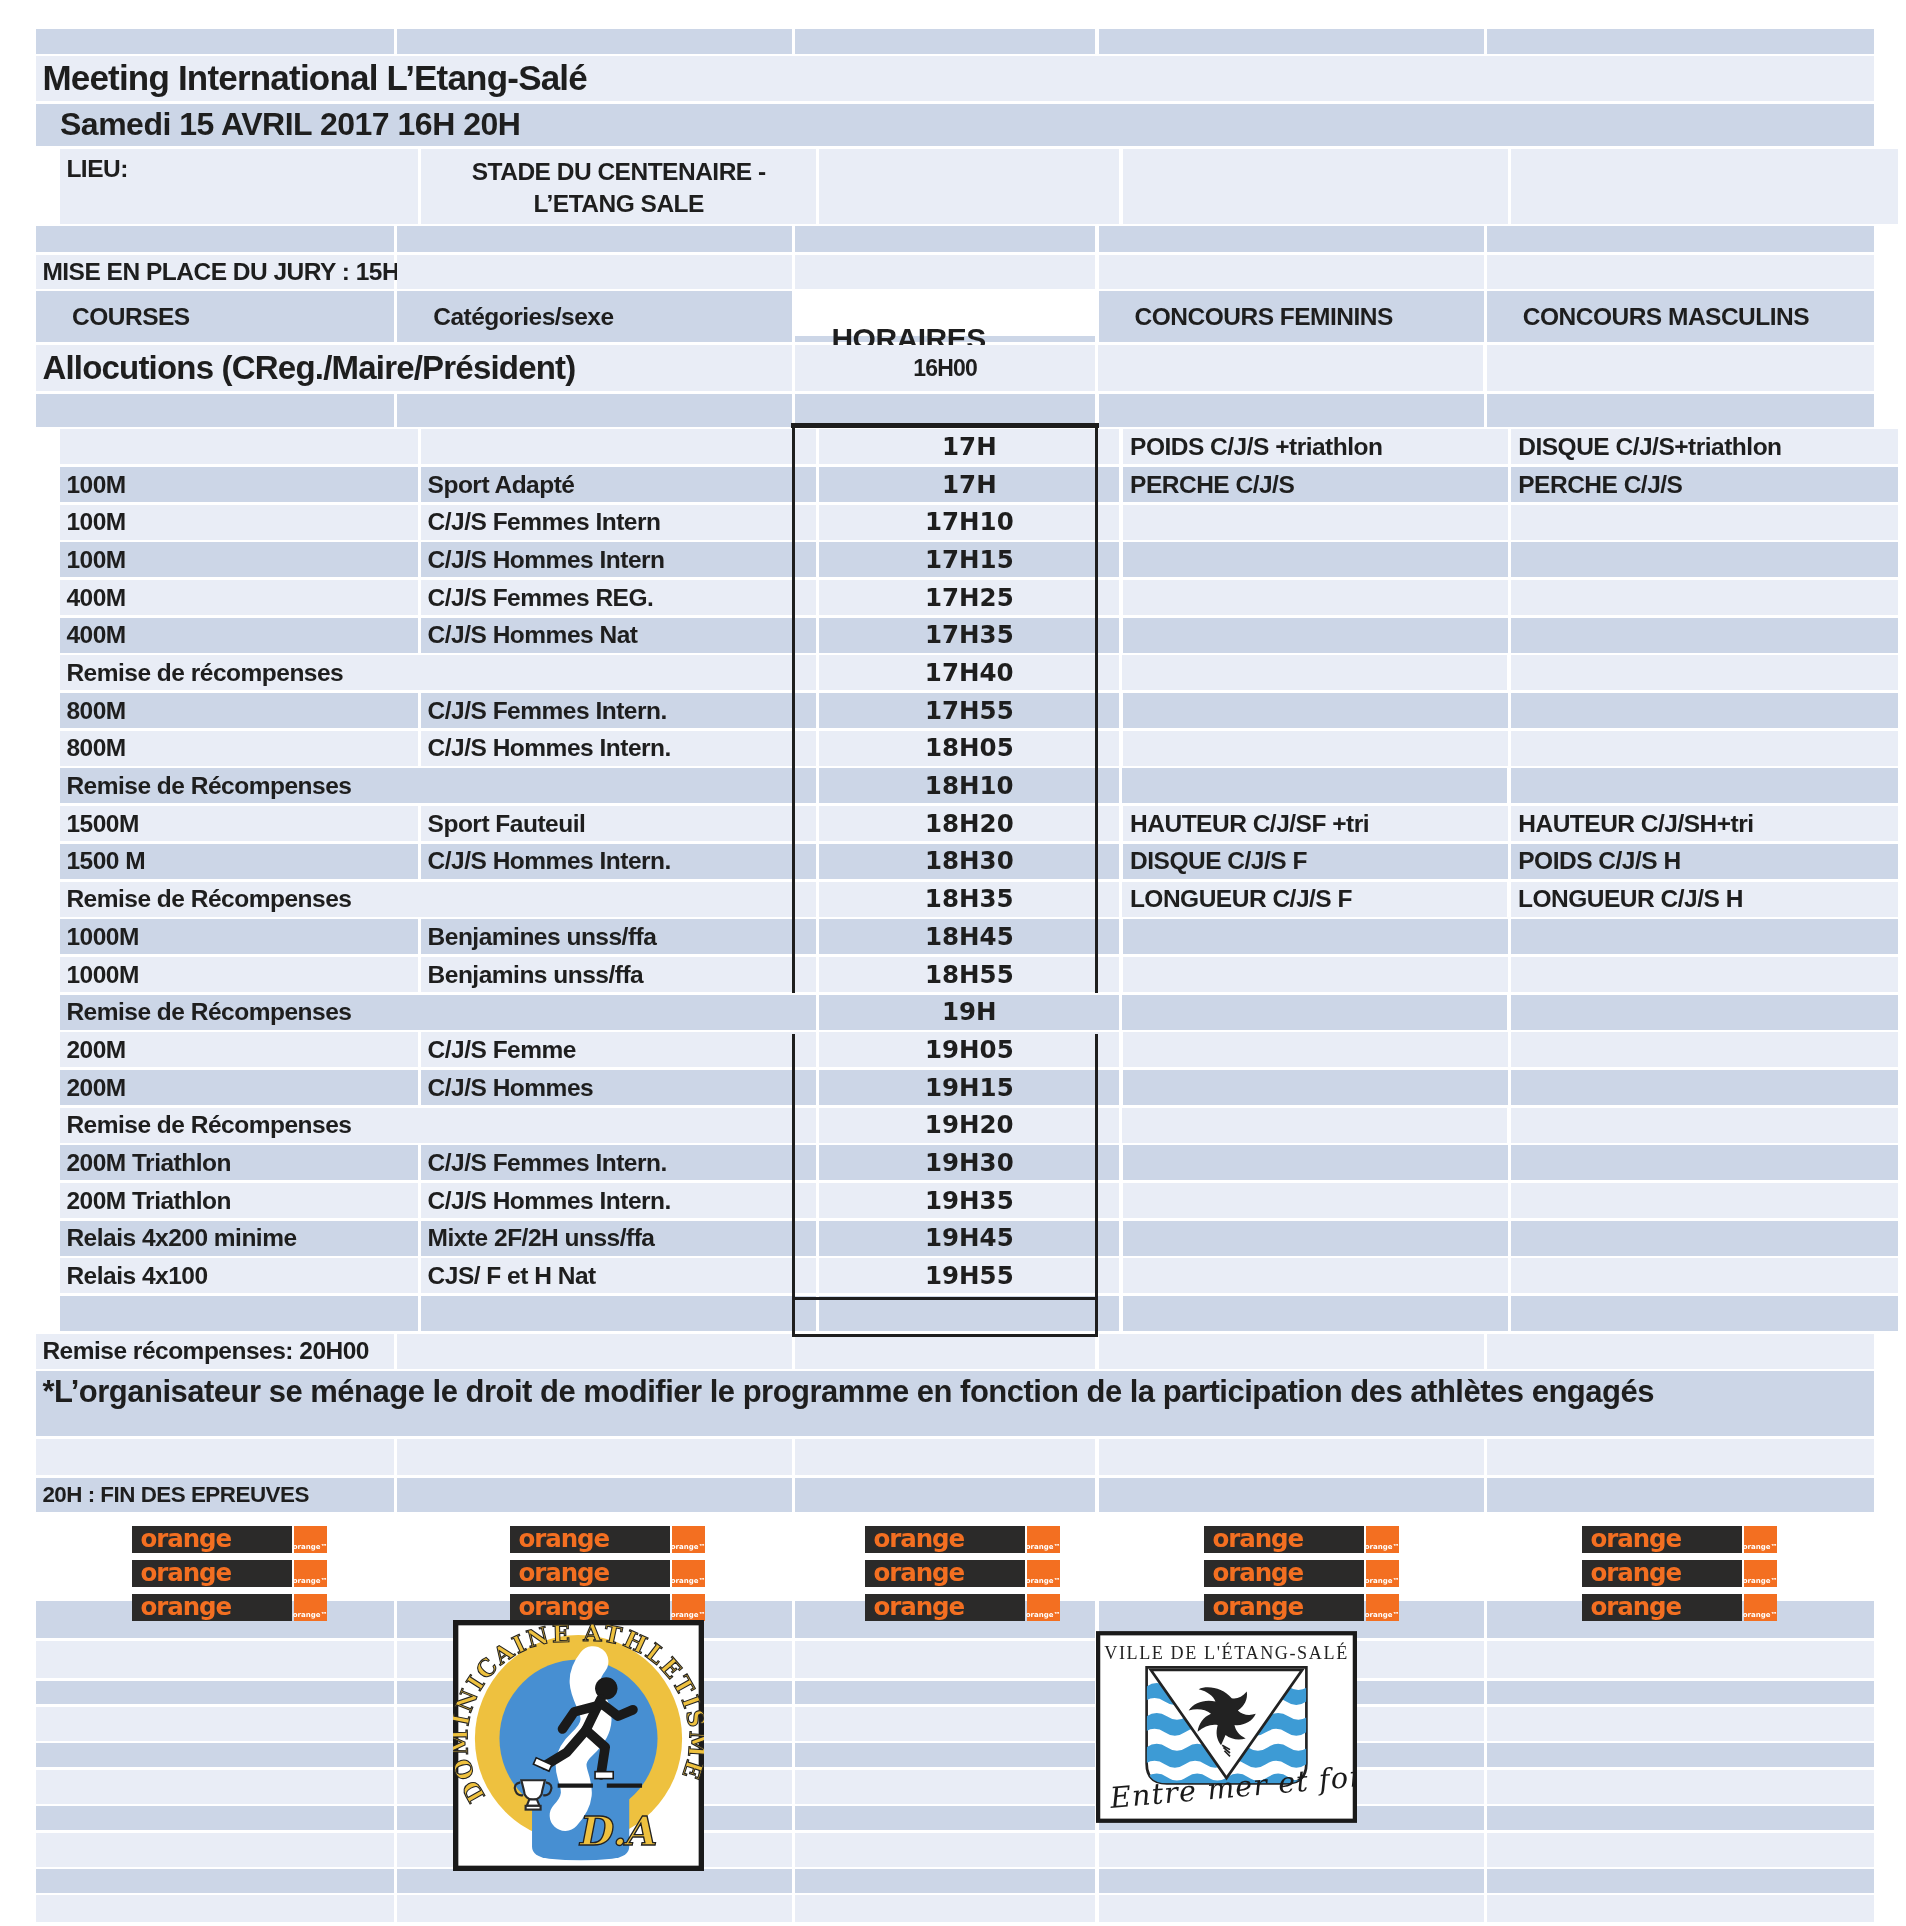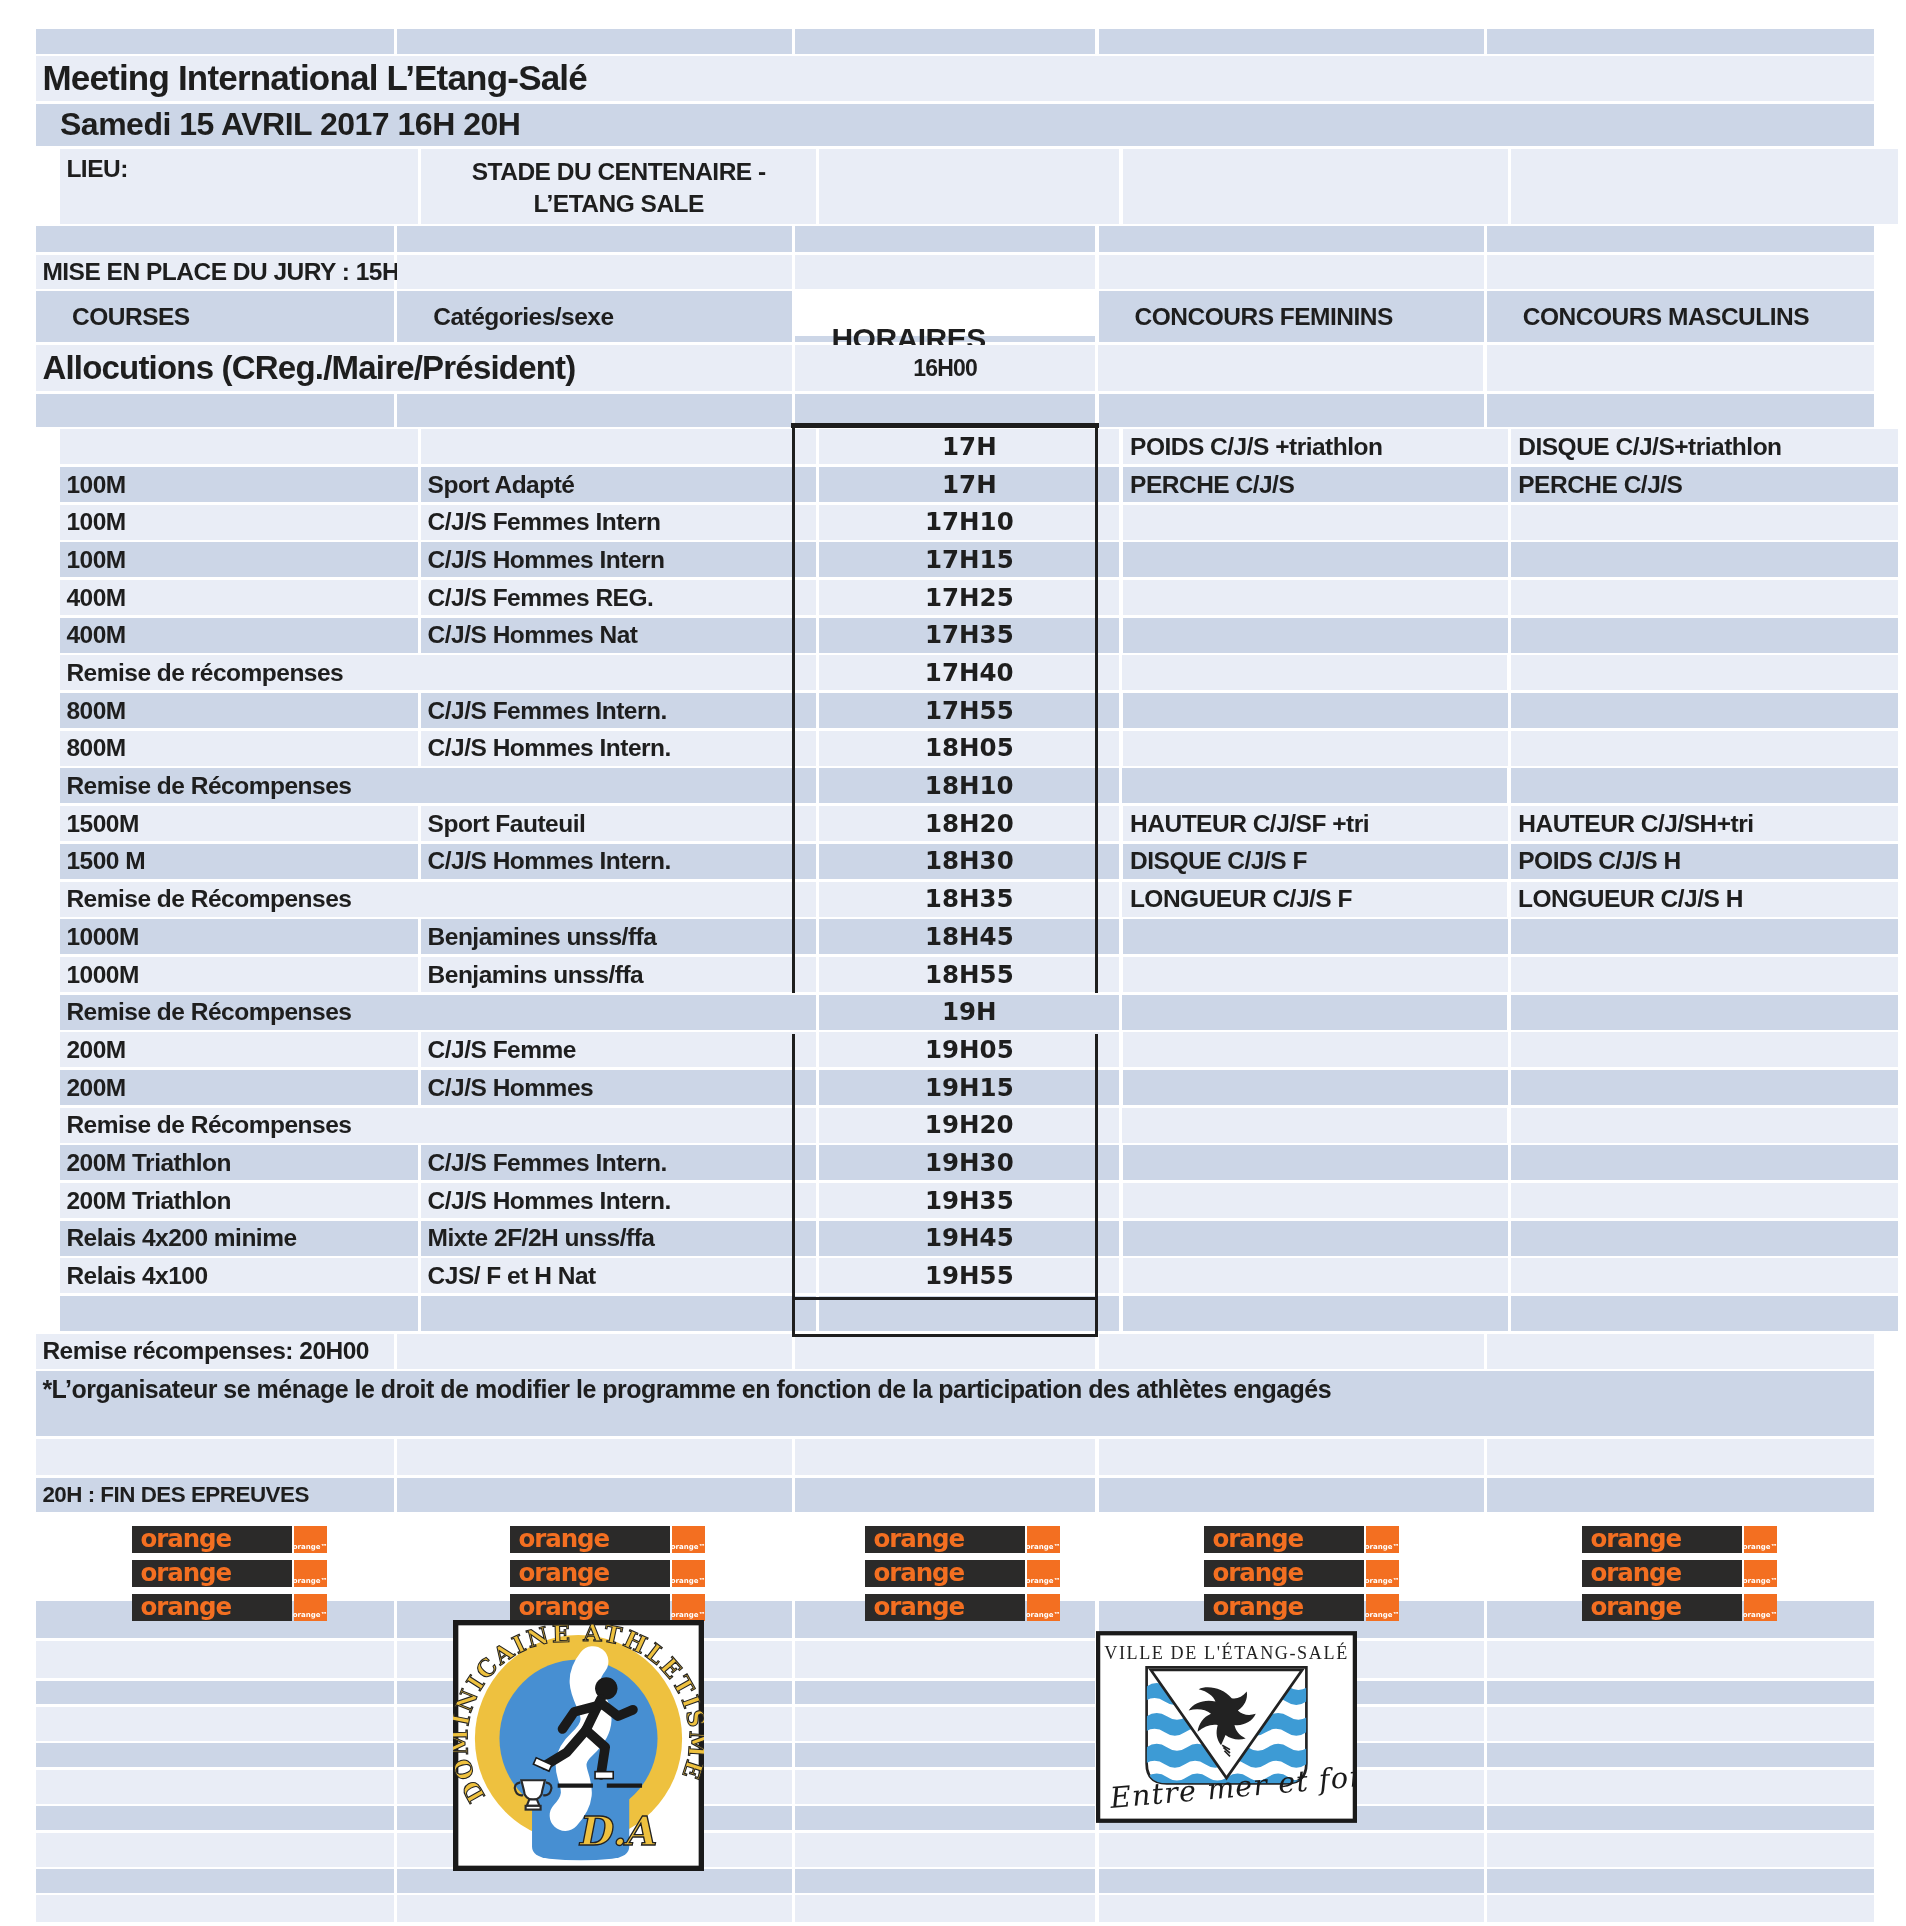--- a/index.html
+++ b/index.html
@@ -60,21 +60,21 @@
   }
   .k-mise .txt{font-size:24.5px;}
   .k-head .txt{font-size:24.5px;padding-left:36px;}
   .k-head .col-c{justify-content:flex-start;margin-top:45px;}
   .k-head .col-c .txt{font-size:30px;}
   .k-alloc .txt{font-size:33px;letter-spacing:-0.8px;}
   .k-alloc .col-c .txt{font-size:23px;padding-left:0;}
   .k-row .txt{font-size:24.5px;}
   .k-remise20 .txt{font-size:24.5px;}
   .k-note .cell{align-items:flex-start;padding-top:4.3px;}
-  .k-note .txt{font-size:25px;}
+  .k-note .txt{font-size:31px;}
   .k-fin .txt{font-size:22.4px;}
   .time{
     font-family:"DejaVu Sans", sans-serif;font-weight:bold;
     font-size:25.6px;letter-spacing:0;padding-left:0;
   }
   .conc{font-size:22.4px;padding-left:7.5px;}
   
   .boxline{position:absolute;background:var(--ink,#1e1e1e);z-index:5;}
   
   .orange-group{position:absolute;width:195px;display:flex;flex-direction:column;gap:7px;z-index:6;border-radius:15px;}

